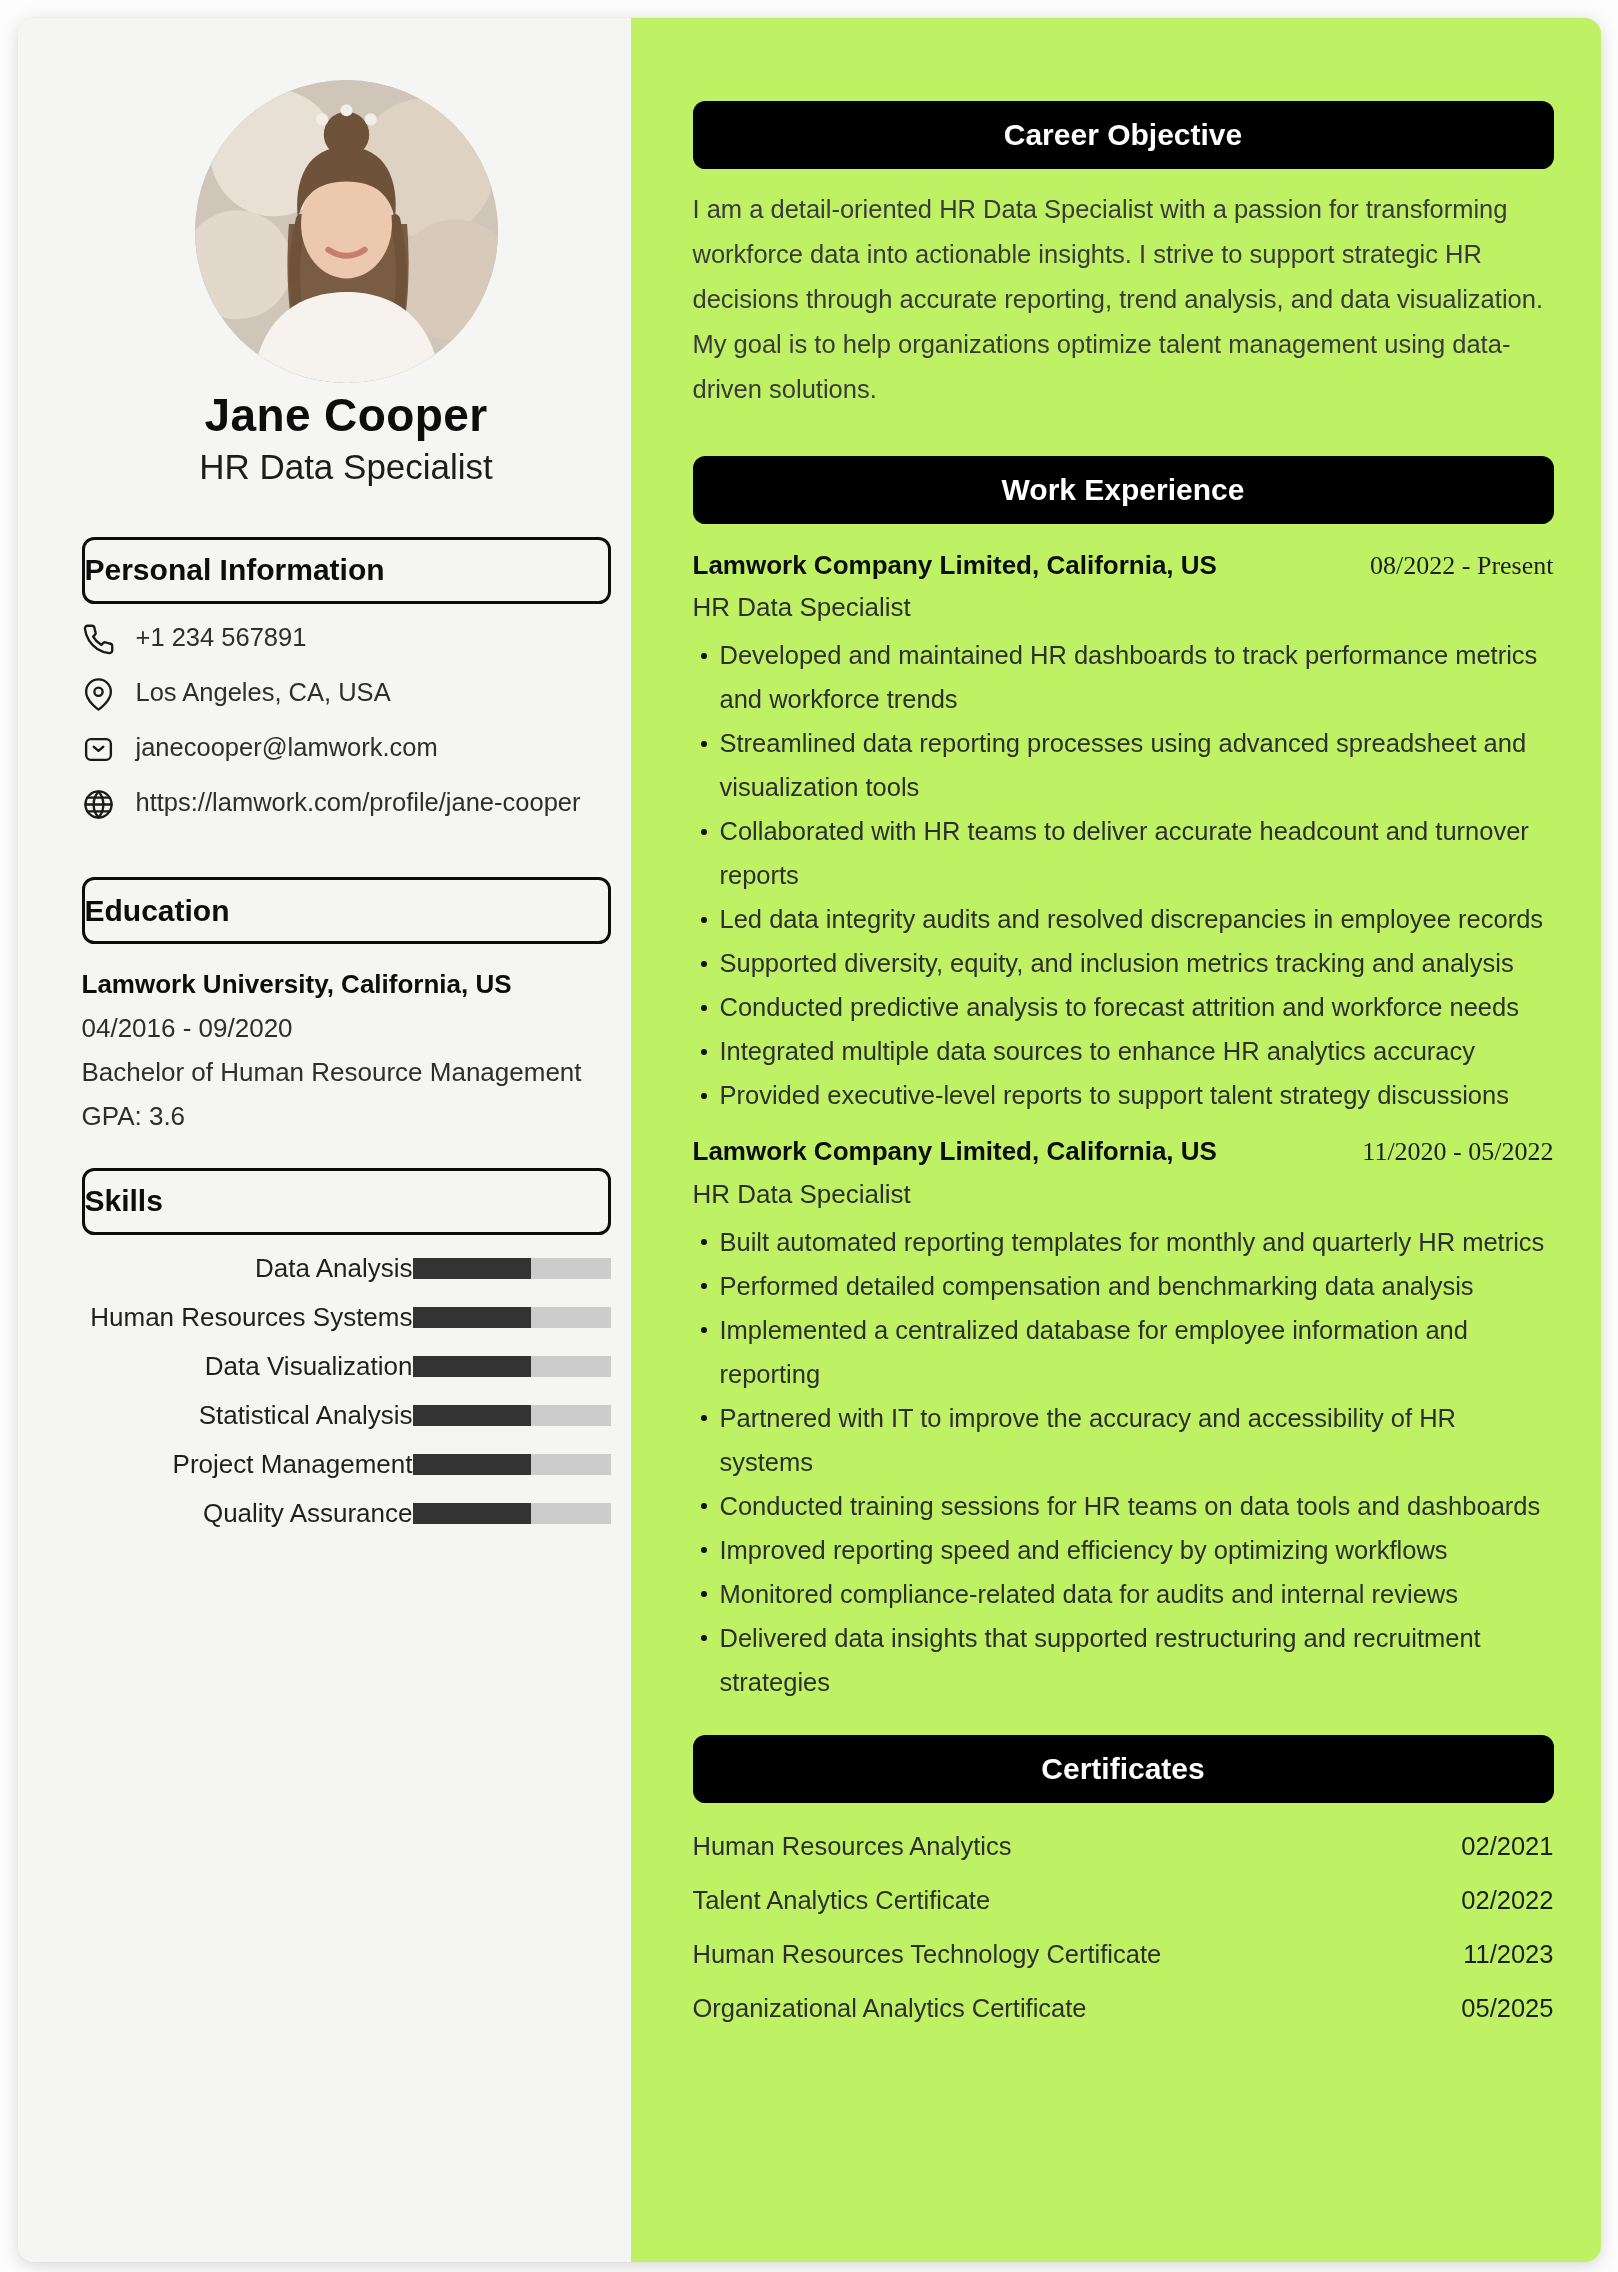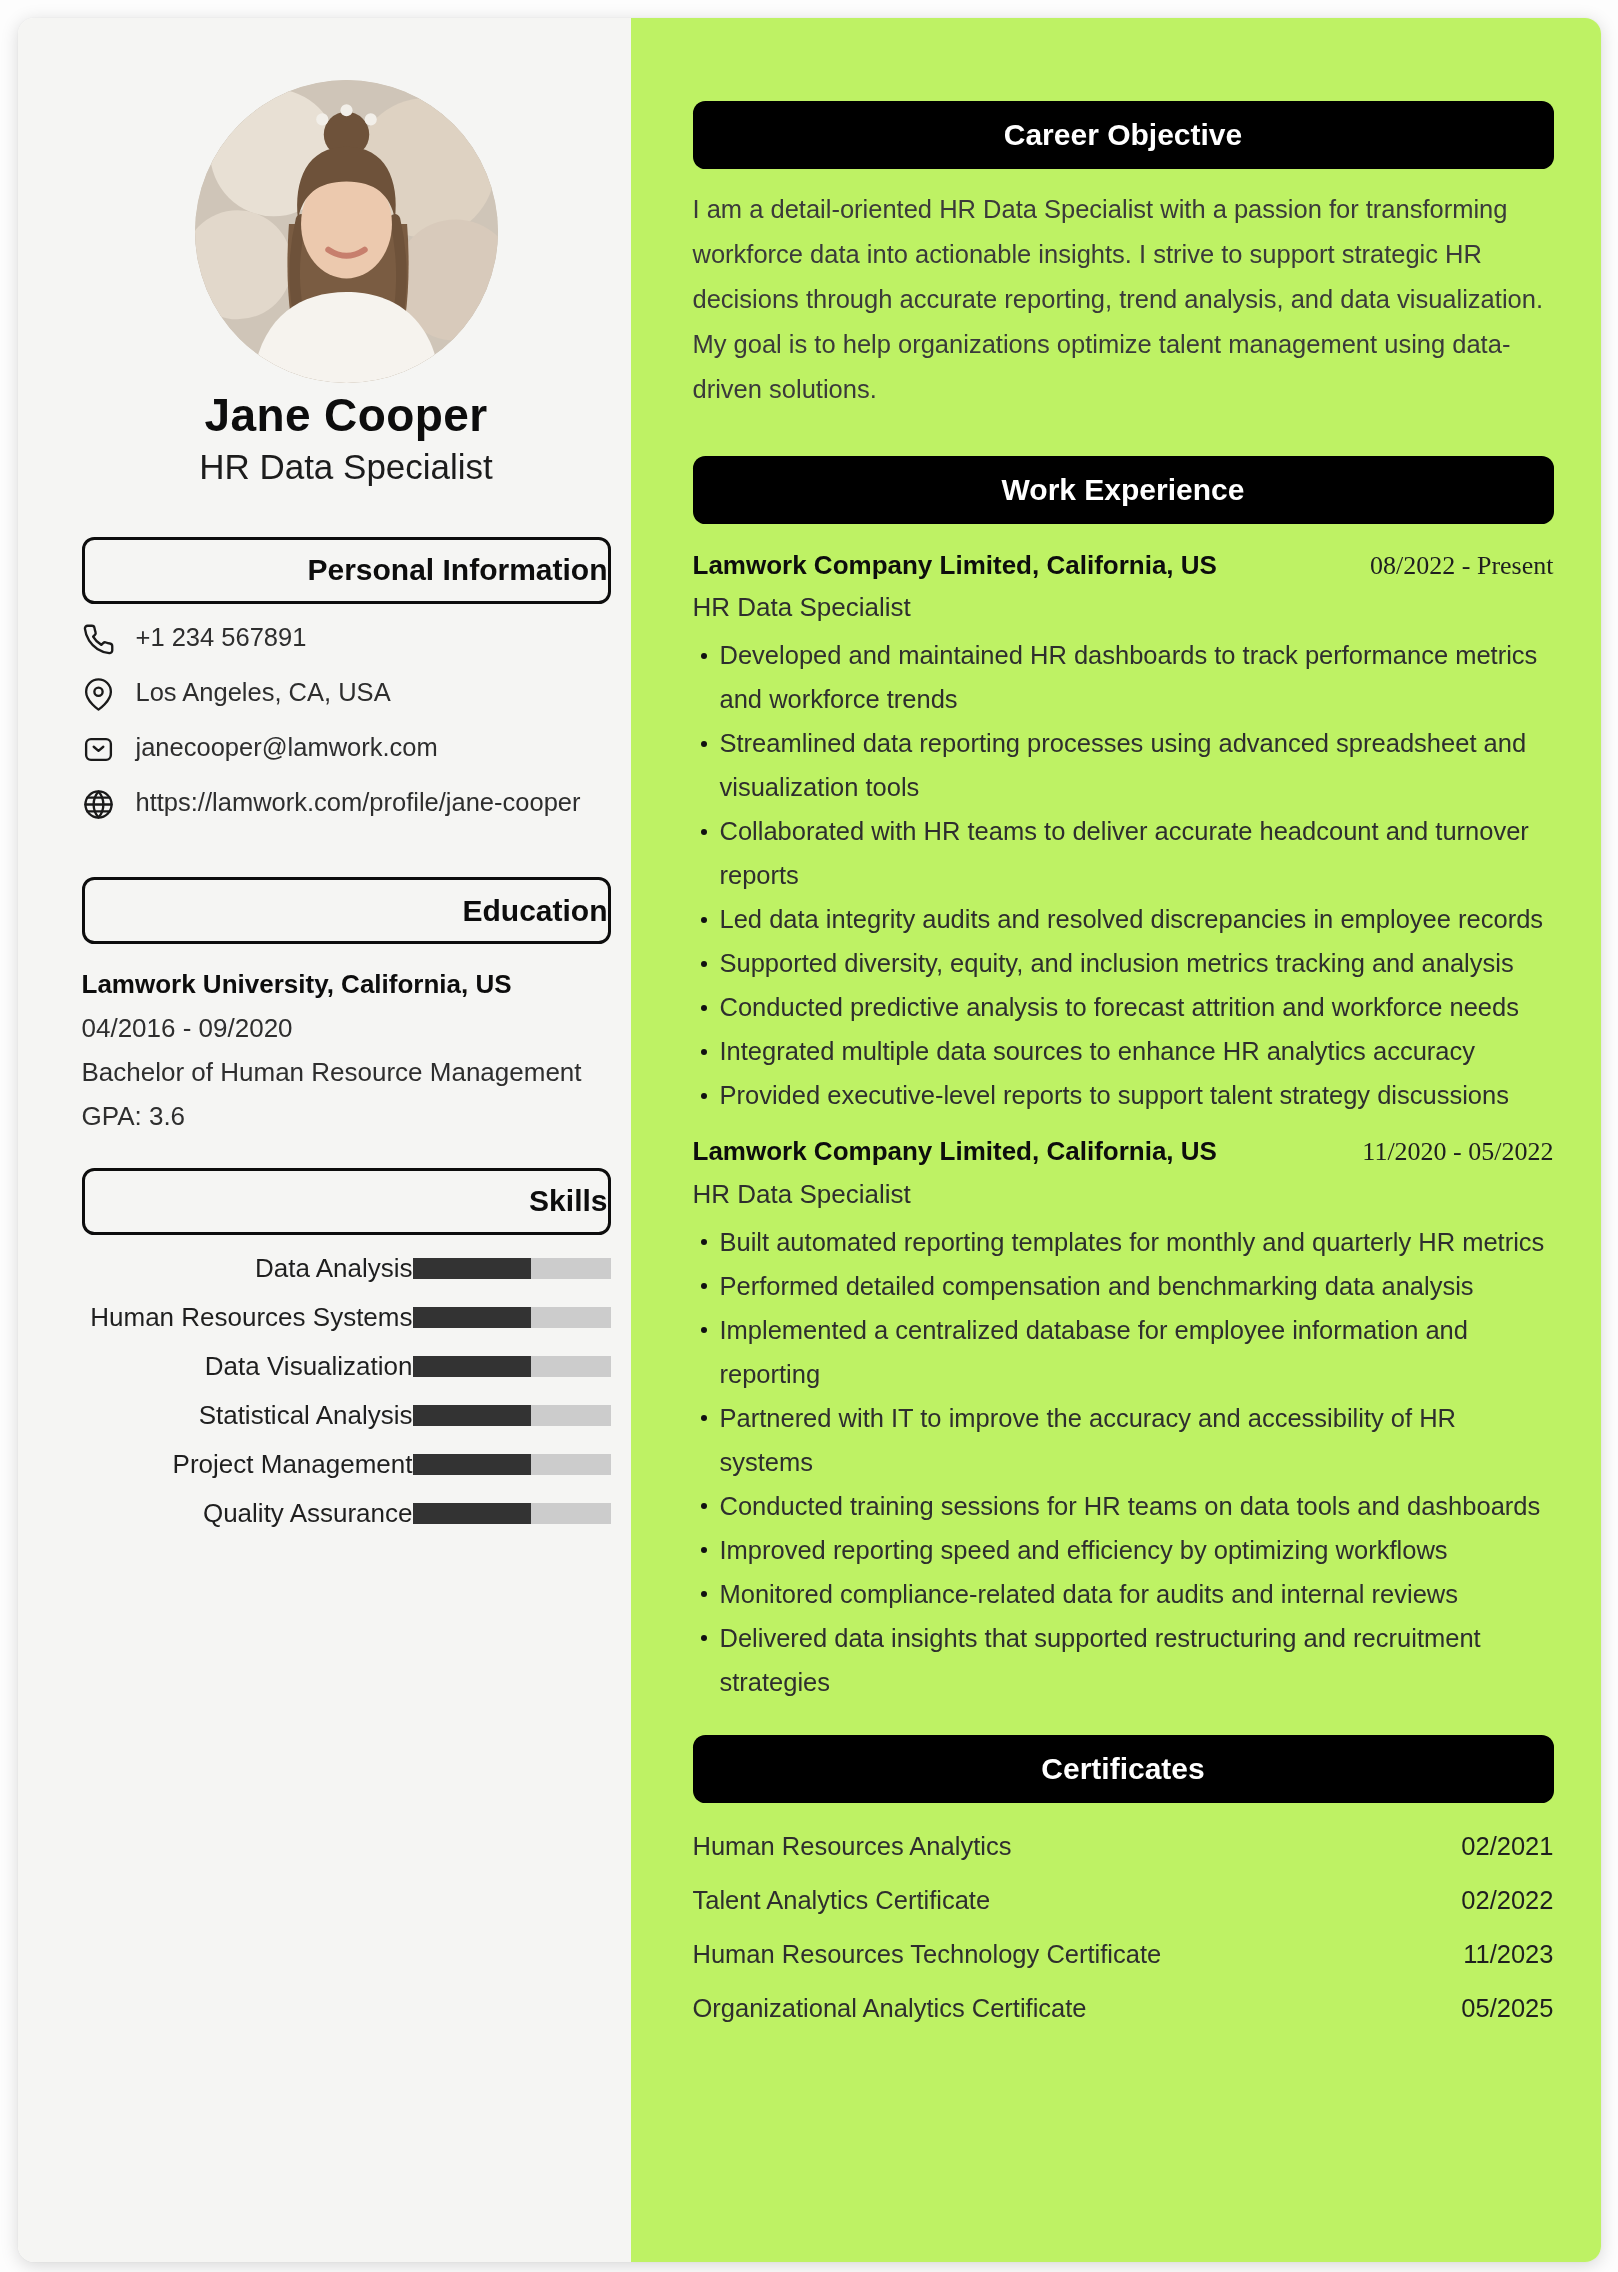--- a/index.html
+++ b/index.html
@@ -35,33 +35,33 @@
     font-size:46px;font-weight:700;color:#0d0d0d;
     line-height:51px;letter-spacing:0.4px;
   }
   .role{
     margin-top:5.3px;text-align:center;
     font-size:35px;color:#1c1c1c;line-height:42px;
   }
   .side-box{
     margin-top:49px;height:67px;box-sizing:border-box;
     border:3.5px solid #0d0d0d;border-radius:12.3px;
-    display:flex;align-items:center;justify-content:flex-end;
+    display:flex;align-items:center;justify-content:flex-start;
     font-size:30px;font-weight:700;color:#0d0d0d;
   }
   .contact-list{margin-top:19.3px;}
   .contact-row{display:flex;align-items:flex-start;height:55px;}
   .contact-icon{width:33px;height:33px;flex:0 0 33px;display:flex;}
   .contact-icon svg{width:33px;height:33px;}
   .contact-text{margin-left:21px;font-size:25.5px;color:#2e2e2e;}
   .side-box.edu{margin-top:34px;}
   .edu-list{margin-top:17.6px;}
   .edu-line{font-size:26px;line-height:44px;color:#2e2e2e;}
   .edu-line.school{font-weight:700;color:#0d0d0d;}
-  .side-box.skills{margin-top:30px;padding-left:36px;}
+  .side-box.skills{margin-top:30px;}
   .skill-list{margin-top:8.8px;}
   .skill-row{height:49px;display:flex;align-items:center;justify-content:flex-end;}
   .skill-label{font-size:26px;color:#1f1f1f;}
   .skill-bar{width:198px;height:21px;background:#cccccc;}
   .skill-fill{height:100%;background:#333333;}
   
   .main{
     flex:1;box-sizing:border-box;
     background:#bef264;
     padding:83px 47px 53px 62px;

